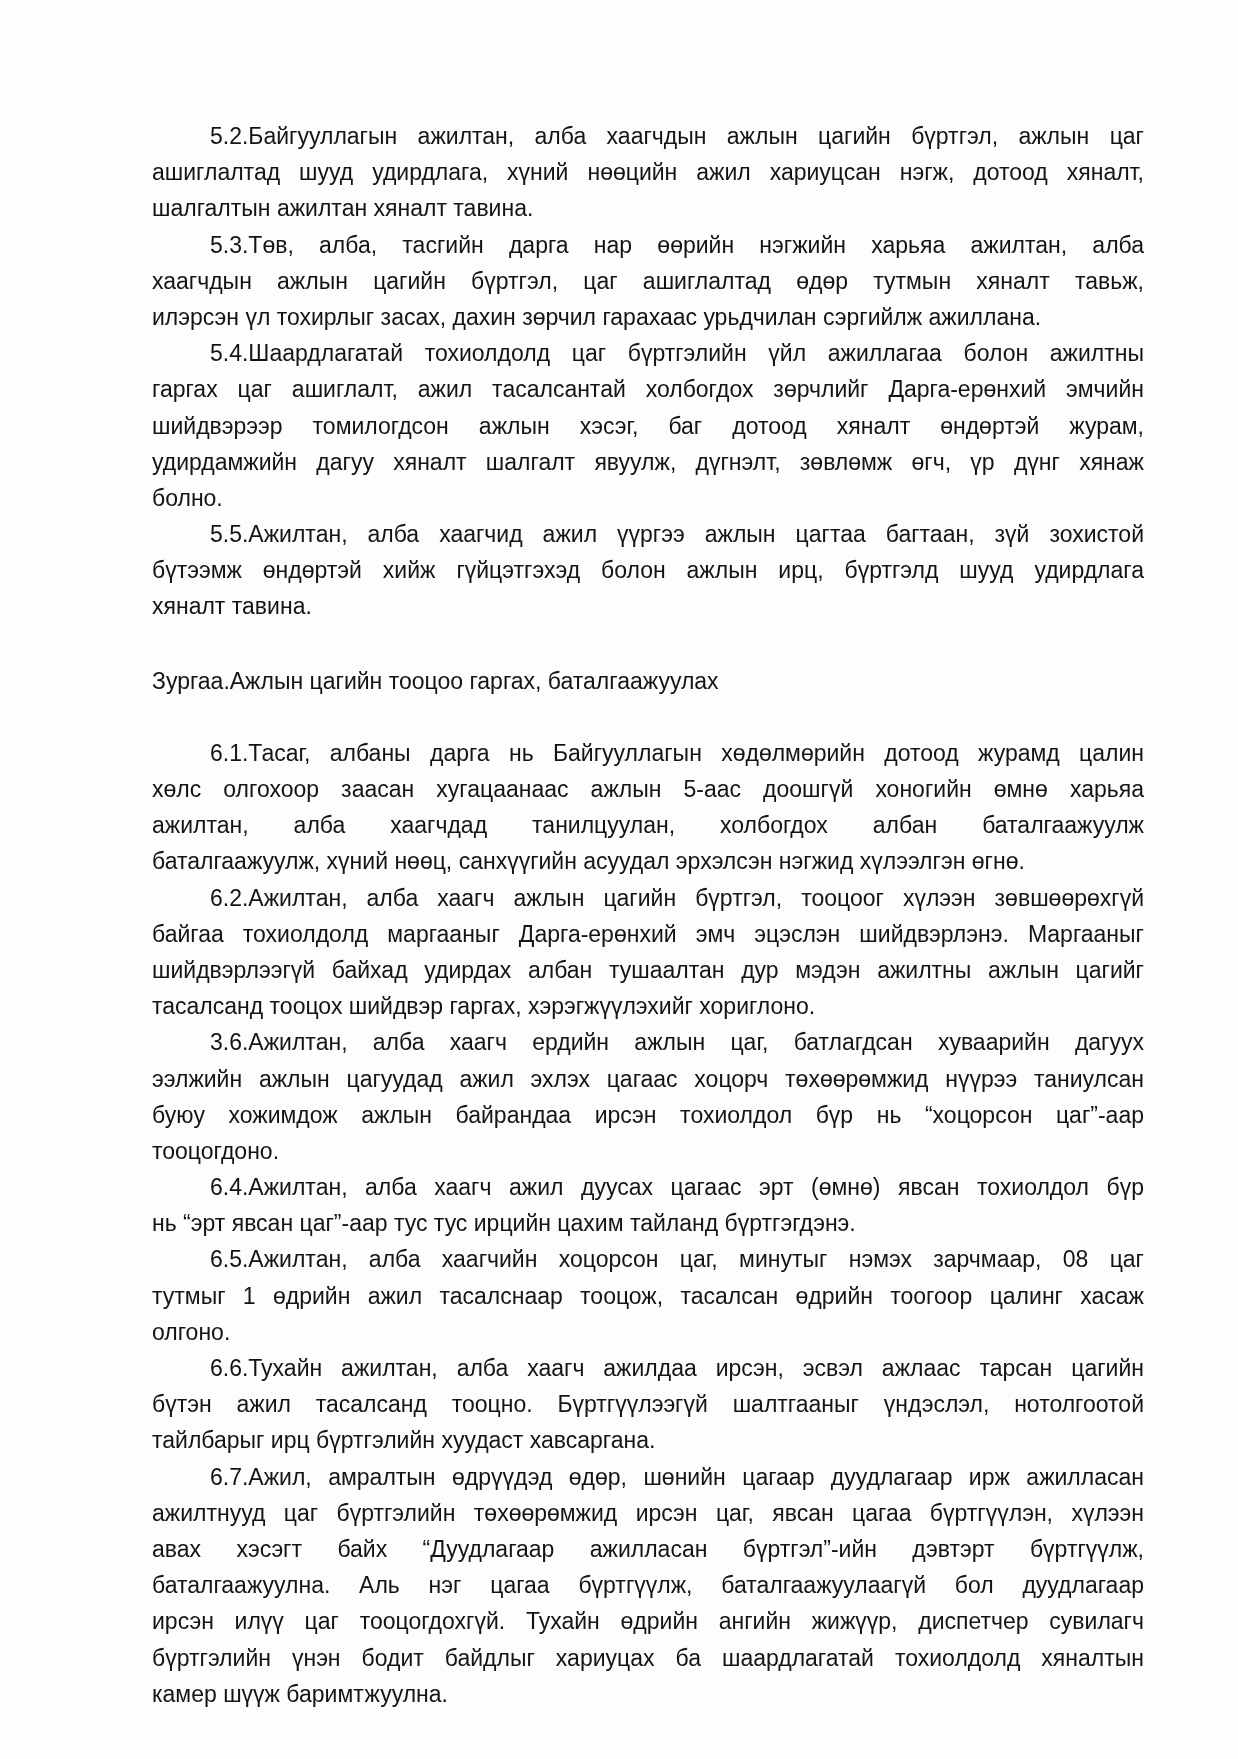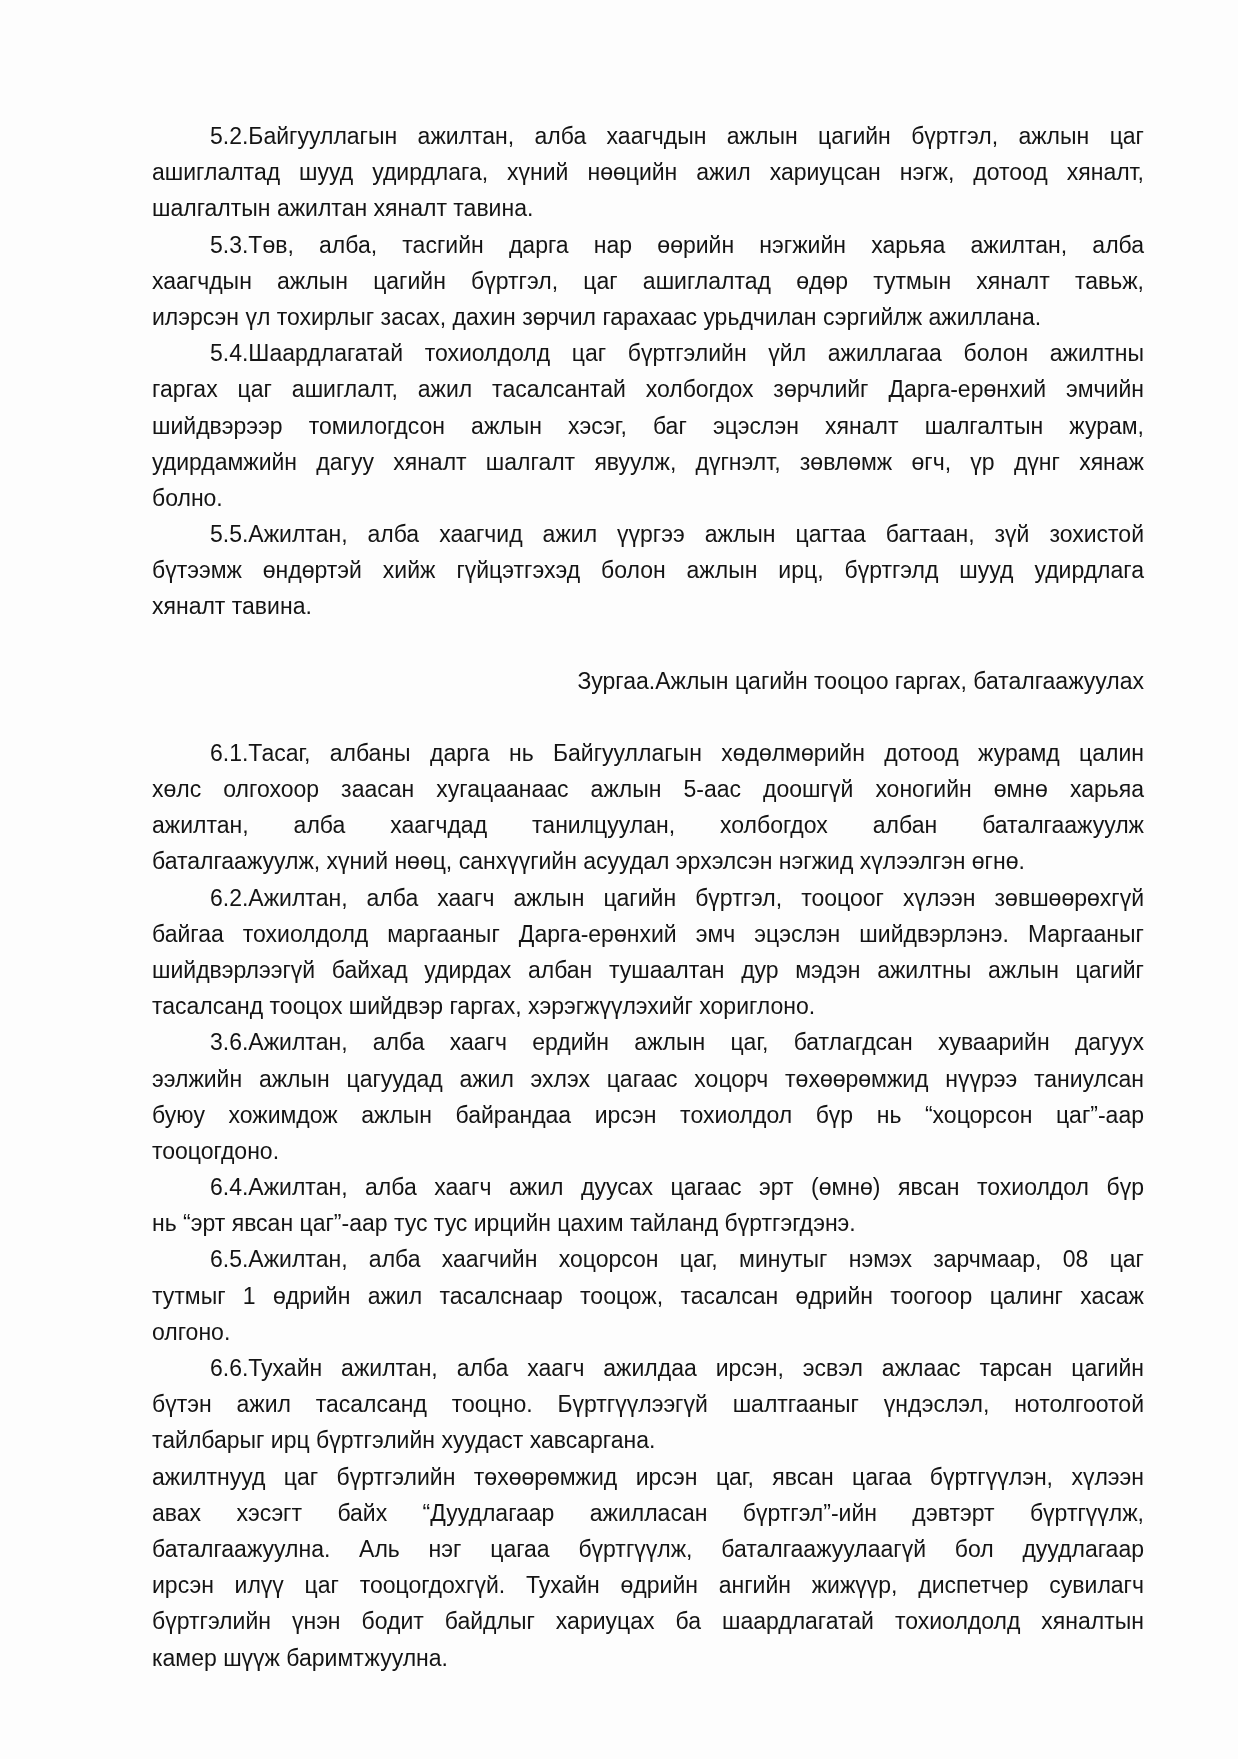--- a/index.html
+++ b/index.html
@@ -14,21 +14,21 @@
       font-size: 23px; color: #141414;
     }
     .para { margin: 0; }
     .line {
       display: block; height: 36.2px; line-height: 36.2px;
       white-space: nowrap; text-align: justify; text-align-last: justify;
     }
     .line.last { text-align-last: left; }
     .line.first { padding-left: 58px; }
     .heading {
-      text-align: right; height: 36.2px; line-height: 36.2px;
+      text-align: left; height: 36.2px; line-height: 36.2px;
       margin: 38px 0 36px 0;
     }
   </style>
 </head>
 <body>
 
 <div class="page">
   <div class="text">
     <div id="sec5">
         <div class="para">
@@ -37,21 +37,21 @@
           <span class="line last">шалгалтын ажилтан хяналт тавина.</span>
         </div>
         <div class="para">
           <span class="line first">5.3.Төв, алба, тасгийн дарга нар өөрийн нэгжийн харьяа ажилтан, алба</span>
           <span class="line">хаагчдын ажлын цагийн бүртгэл, цаг ашиглалтад өдөр тутмын хяналт тавьж,</span>
           <span class="line last">илэрсэн үл тохирлыг засах, дахин зөрчил гарахаас урьдчилан сэргийлж ажиллана.</span>
         </div>
         <div class="para">
           <span class="line first">5.4.Шаардлагатай тохиолдолд цаг бүртгэлийн үйл ажиллагаа болон ажилтны</span>
           <span class="line">гаргах цаг  ашиглалт, ажил тасалсантай холбогдох зөрчлийг Дарга-ерөнхий эмчийн</span>
-          <span class="line">шийдвэрээр томилогдсон ажлын хэсэг, баг эцэслэн хяналт шалгалтын журам,</span>
+          <span class="line">шийдвэрээр томилогдсон ажлын хэсэг, баг дотоод хяналт өндөртэй журам,</span>
           <span class="line">удирдамжийн дагуу хяналт шалгалт явуулж, дүгнэлт, зөвлөмж өгч, үр дүнг хянаж</span>
           <span class="line last">болно.</span>
         </div>
         <div class="para">
           <span class="line first">5.5.Ажилтан, алба хаагчид ажил үүргээ ажлын цагтаа багтаан, зүй зохистой</span>
           <span class="line">бүтээмж өндөртэй хийж гүйцэтгэхэд болон ажлын ирц, бүртгэлд шууд удирдлага</span>
           <span class="line last">хяналт тавина.</span>
         </div>
       </div>
     <div class="heading">Зургаа.Ажлын цагийн тооцоо гаргах, баталгаажуулах</div>
@@ -82,20 +82,21 @@
           <span class="line first">6.5.Ажилтан, алба хаагчийн хоцорсон цаг, минутыг нэмэх зарчмаар, 08 цаг</span>
           <span class="line">тутмыг 1 өдрийн ажил тасалснаар тооцож, тасалсан өдрийн тоогоор цалинг хасаж</span>
           <span class="line last">олгоно.</span>
         </div>
         <div class="para">
           <span class="line first">6.6.Тухайн ажилтан, алба хаагч ажилдаа ирсэн, эсвэл ажлаас тарсан цагийн</span>
           <span class="line">бүтэн ажил тасалсанд тооцно. Бүртгүүлээгүй шалтгааныг үндэслэл, нотолгоотой</span>
           <span class="line last">тайлбарыг ирц бүртгэлийн хуудаст хавсаргана.</span>
         </div>
         <div class="para">
+          <span class="line first">6.7.Ажил, амралтын өдрүүдэд өдөр, шөнийн цагаар дуудлагаар ирж ажилласан</span>
           <span class="line">ажилтнууд цаг бүртгэлийн төхөөрөмжид ирсэн цаг, явсан цагаа бүртгүүлэн, хүлээн</span>
           <span class="line">авах хэсэгт байх “Дуудлагаар ажилласан бүртгэл”-ийн дэвтэрт бүртгүүлж,</span>
           <span class="line">баталгаажуулна. Аль нэг цагаа бүртгүүлж, баталгаажуулаагүй бол дуудлагаар</span>
           <span class="line">ирсэн илүү цаг тооцогдохгүй. Тухайн өдрийн ангийн жижүүр, диспетчер сувилагч</span>
           <span class="line">бүртгэлийн үнэн бодит байдлыг хариуцах ба шаардлагатай тохиолдолд хяналтын</span>
           <span class="line last">камер шүүж баримтжуулна.</span>
         </div>
       </div>
   </div>
 </div>

